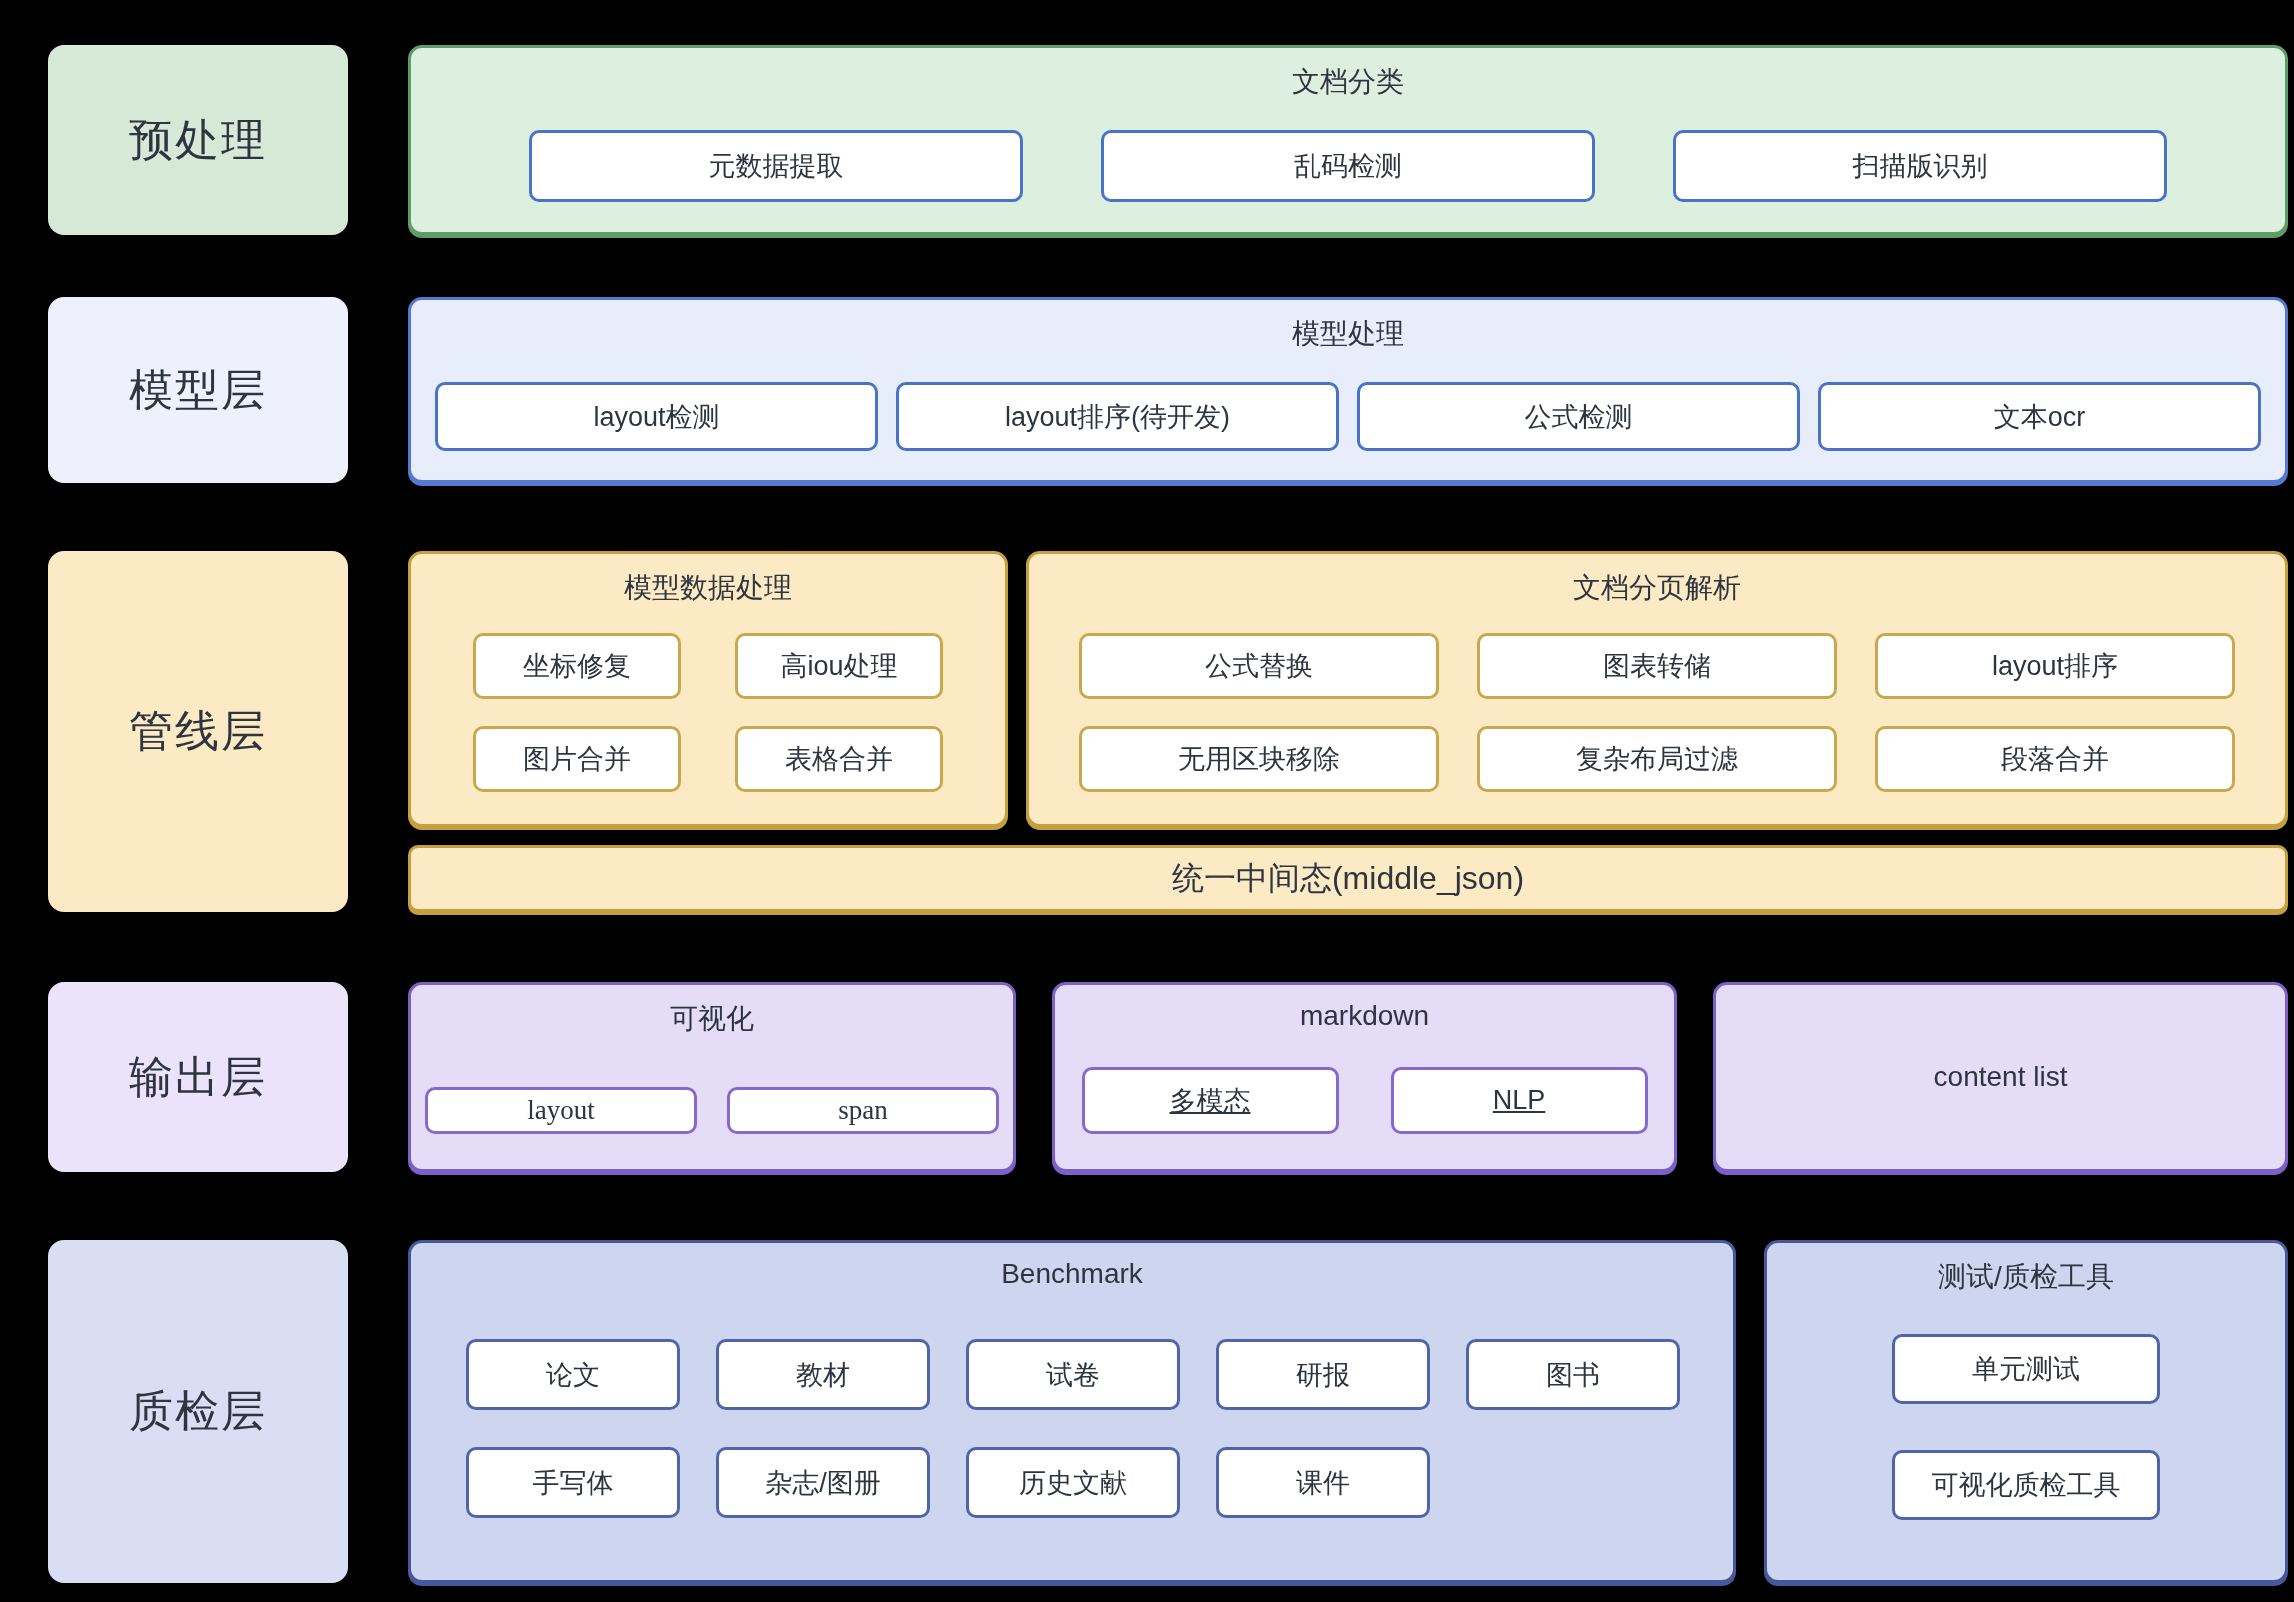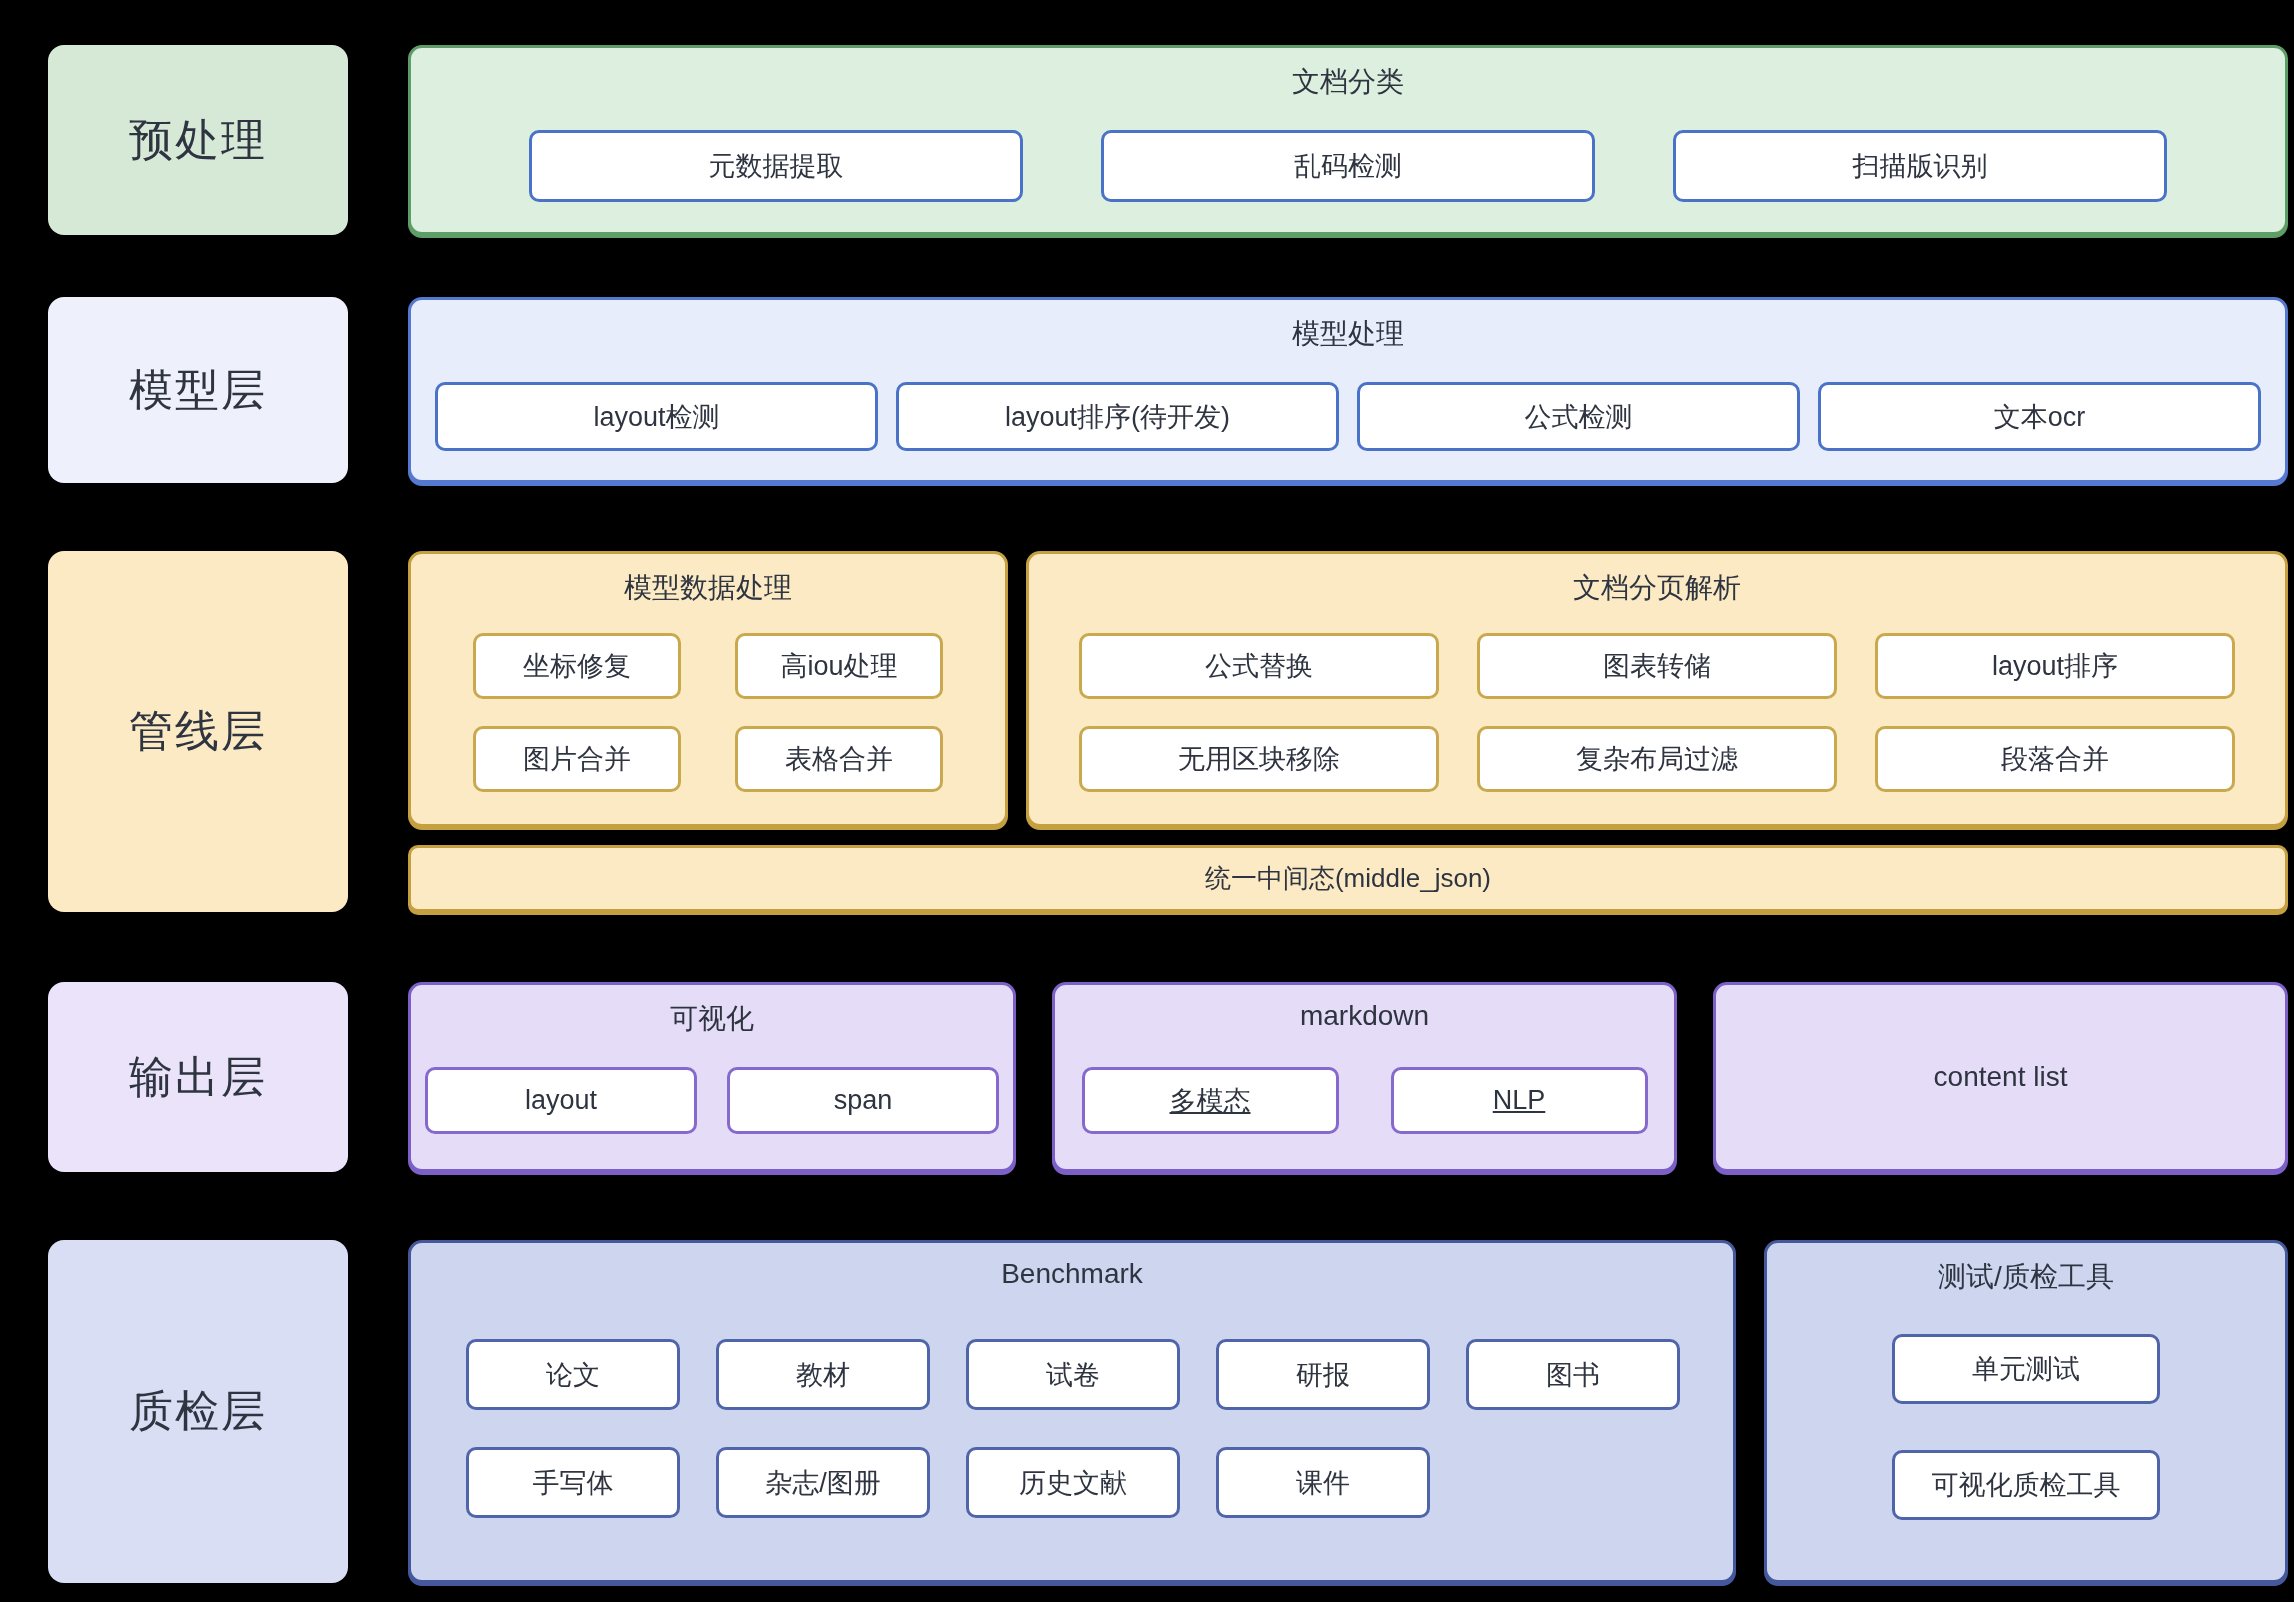--- a/index.html
+++ b/index.html
@@ -86,35 +86,35 @@
     column-gap:38px;row-gap:27px;justify-content:center;
     margin-top:auto;margin-bottom:32px;
   }
   .grid2 .node,.grid3 .node{height:66px;}
   .mid-bar{
     margin-top:18px;height:67px;flex:none;box-sizing:border-box;
     background:var(--yellow_fill,#fbeac3);
     border:3px solid var(--yellow_border,#c5a041);
     box-shadow:0 3px 0 var(--yellow_border,#c5a041);
     border-radius:10px;display:flex;align-items:center;justify-content:center;
-    font-size:26px;
+    font-size:32px;
   }
 
   
   .row4 .row-content{gap:36px;}
   .g-viz{flex:none;width:608px;}
   .g-md{flex:none;width:625px;}
   .g-clist{flex:1;align-items:center;justify-content:center;font-size:28px;}
   .g-viz .node-row,.g-md .node-row{
     display:flex;justify-content:center;
     margin-top:auto;margin-bottom:35px;
   }
   .g-viz .node-row{gap:30px;}
   .g-md .node-row{gap:52px;}
-  .g-viz .node{width:272px;height:67px;}
+  .g-viz .node{width:272px;height:47px;font-family:Liberation Serif, serif;}
   .g-md .node{width:257px;height:67px;text-decoration:underline;}
 
   
   .row5 .row-content{gap:28px;}
   .g-bench{flex:1;}
   .bench-row{display:flex;gap:36px;padding-left:55px;}
   .bench-row .node{width:214px;height:71px;flex:none;}
   .bench-row-1{margin-top:auto;}
   .bench-row-2{margin-top:37px;margin-bottom:62px;}
   .g-qc{flex:none;width:524px;align-items:center;}

